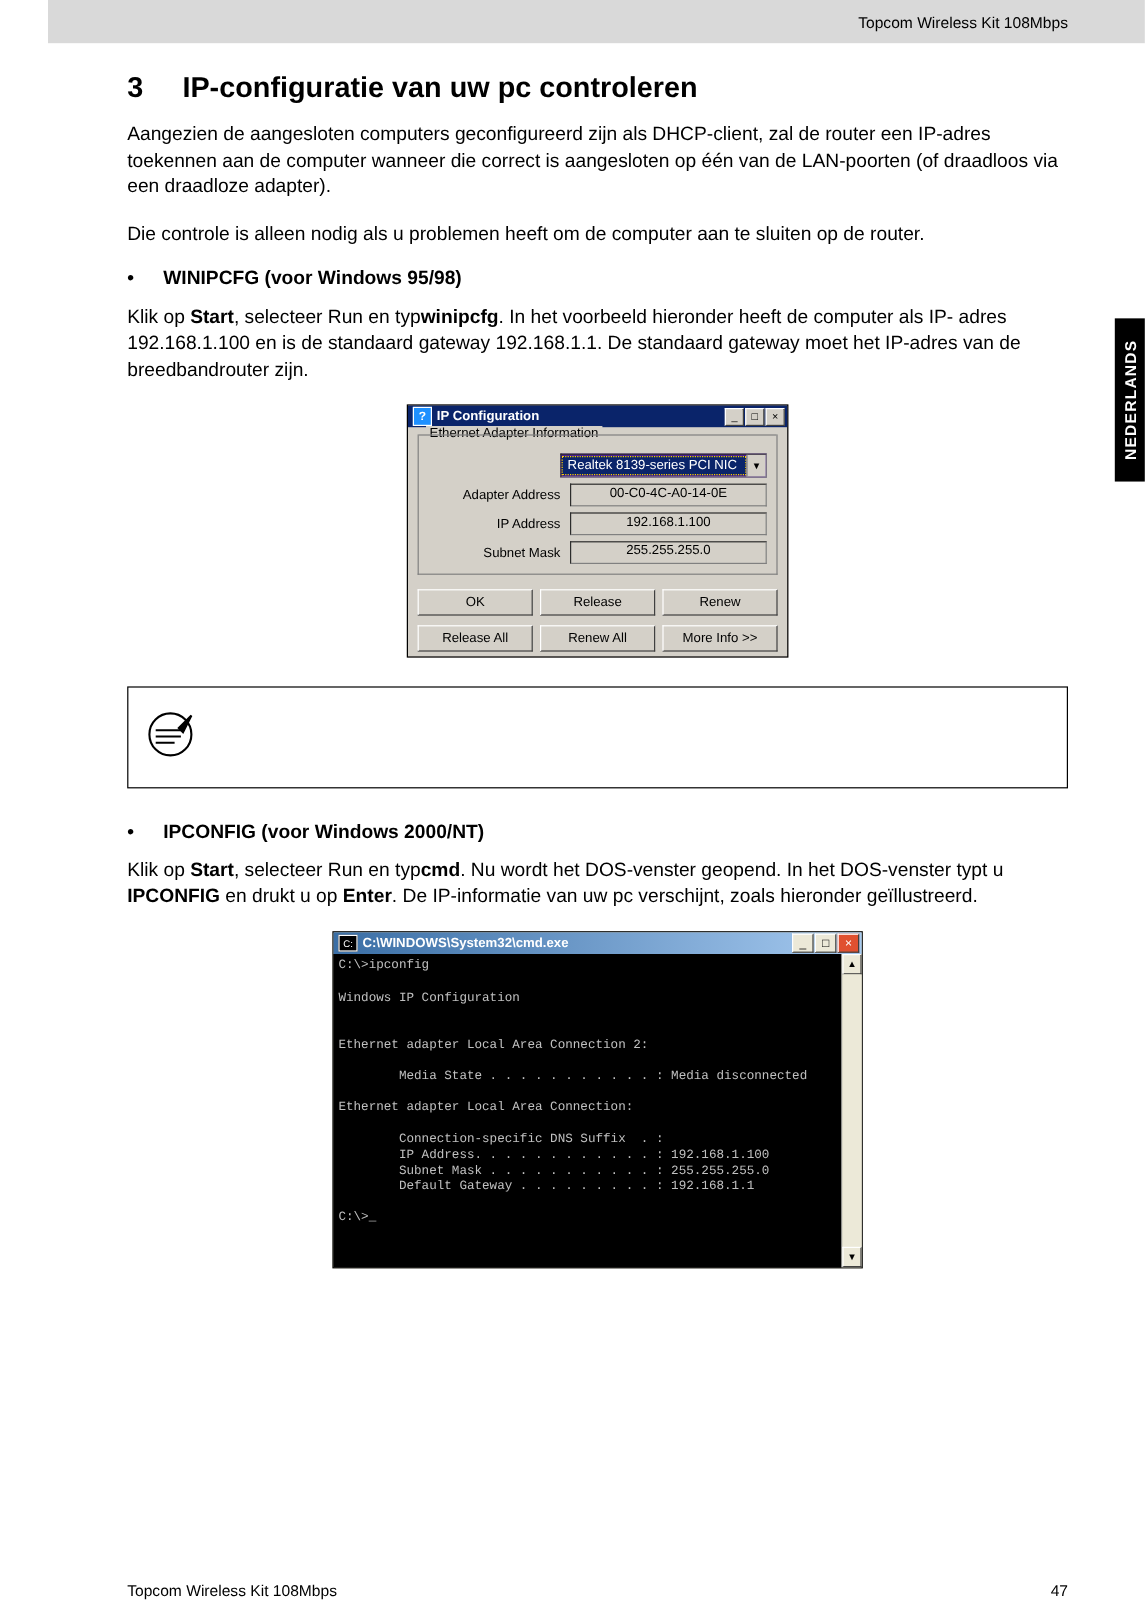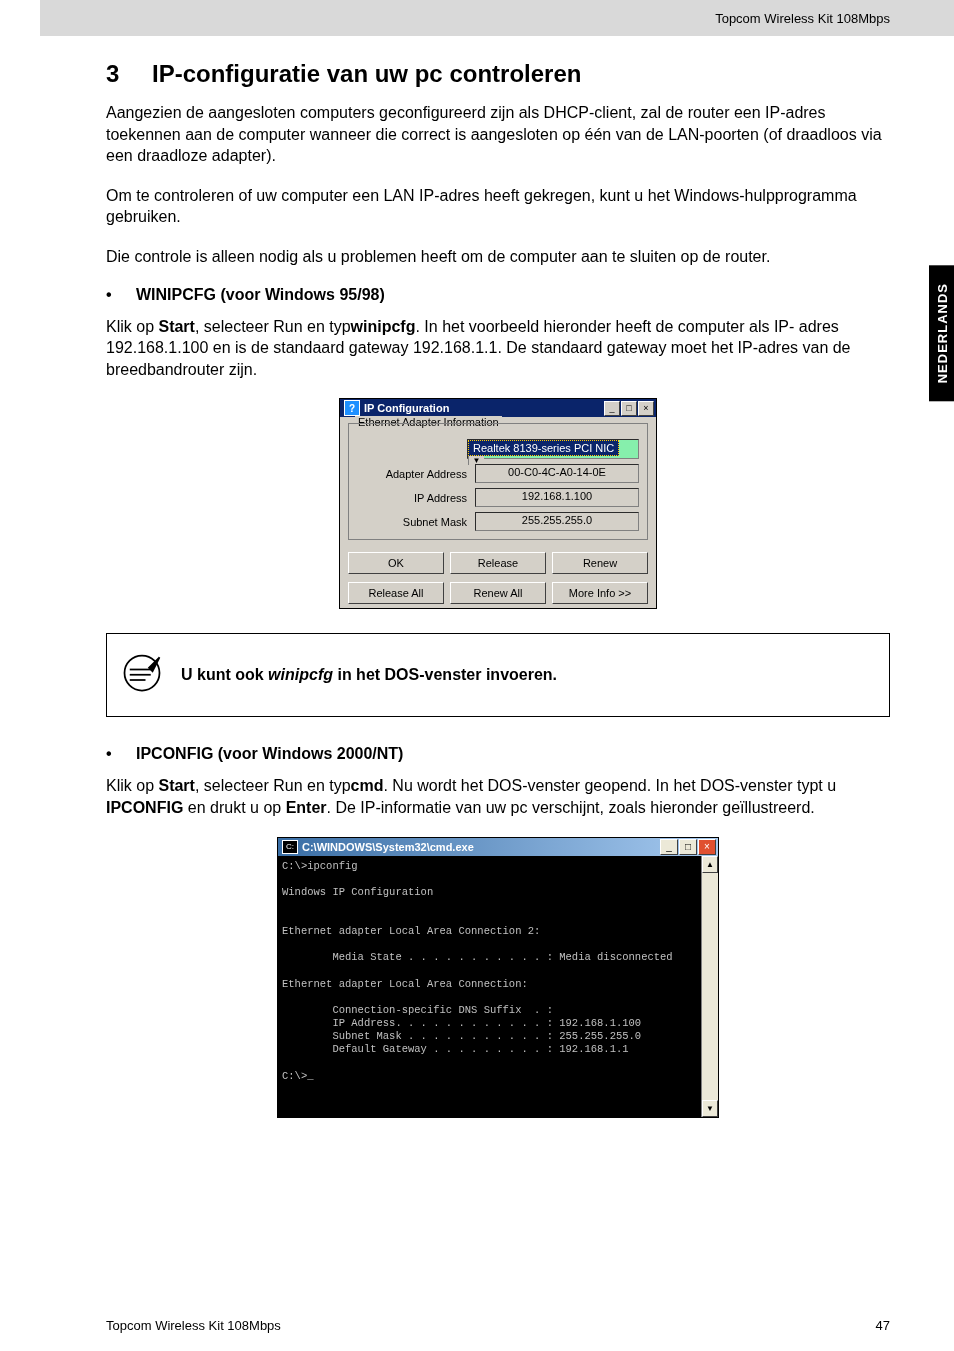--- a/index.html
+++ b/index.html
@@ -120,25 +120,24 @@
     font-size: 11px;
   }
   .winbox .groupbox .toprow {
     border-top: 1px solid #808080;
     position: absolute;
     top: 0; left: 0; right: 0;
   }
   .winbox .combo {
     margin-left: 110px;
     height: 18px;
-    background: #86efac;
+    background: #4c1d95;
     border: 1px inset #808080;
     display: flex;
-    align-items: flex-start;
-    flex-direction: column;
+    align-items: center;
   }
   .winbox .combo .ctext {
     flex: 1;
     background: #0a246a;
     color: #fff;
     padding: 1px 4px;
     border: 1px dotted #ffcc00;
     font-size: 11px;
   }
   .winbox .combo .carrow {
@@ -282,21 +281,20 @@
     <span>Topcom Wireless Kit 108Mbps</span>
   </div>
 
   <div class="side-tab">NEDERLANDS</div>
 
   <h1 class="section-title">
     <span class="num">3</span><span>IP-configuratie van uw pc controleren</span>
   </h1>
 
   <p class="body">Aangezien de aangesloten computers geconfigureerd zijn als DHCP-client, zal de router een IP-adres toekennen aan de computer wanneer die correct is aangesloten op één van de LAN-poorten (of draadloos via een draadloze adapter).</p>
-  <p class="body">Om te controleren of uw computer een LAN IP-adres heeft gekregen, kunt u het Windows-hulpprogramma gebruiken.</p>
   <p class="body">Die controle is alleen nodig als u problemen heeft om de computer aan te sluiten op de router.</p>
 
   <div class="bullet-row">
     <div class="dot">•</div>
     <div class="blabel">WINIPCFG (voor Windows 95/98)</div>
   </div>
 
   <p class="body indent">
     <span>Klik op </span><b>Start</b><span>, selecteer Run en typ</span><b>winipcfg</b><span>. In het voorbeeld hieronder heeft de computer als IP- adres 192.168.1.100 en is de standaard gateway 192.168.1.1. De standaard gateway moet het IP-adres van de breedbandrouter zijn.</span>
   </p>
@@ -345,23 +343,20 @@
   <div class="note-box">
     <div class="nicon">
       <svg viewBox="0 0 48 48" fill="none" stroke="#000" stroke-width="2">
         <ellipse cx="24" cy="24" rx="20" ry="20"></ellipse>
         <line x1="10" y1="20" x2="34" y2="20"></line>
         <line x1="10" y1="26" x2="34" y2="26"></line>
         <line x1="10" y1="32" x2="28" y2="32"></line>
         <path d="M44 6 L36 22 L32 18 Z" fill="#000"></path>
       </svg>
     </div>
-    <div class="ntext">
-      <span>U kunt ook </span><em>winipcfg</em><span> in het DOS-venster invoeren.</span>
-    </div>
   </div>
 
   <div class="bullet-row">
     <div class="dot">•</div>
     <div class="blabel">IPCONFIG (voor Windows 2000/NT)</div>
   </div>
 
   <p class="body indent">
     <span>Klik op </span><b>Start</b><span>, selecteer Run en typ</span><b>cmd</b><span>. Nu wordt het DOS-venster geopend. In het DOS-venster typt u </span><b>IPCONFIG</b><span> en drukt u op </span><b>Enter</b><span>. De IP-informatie van uw pc verschijnt, zoals hieronder geïllustreerd.</span>
   </p>

